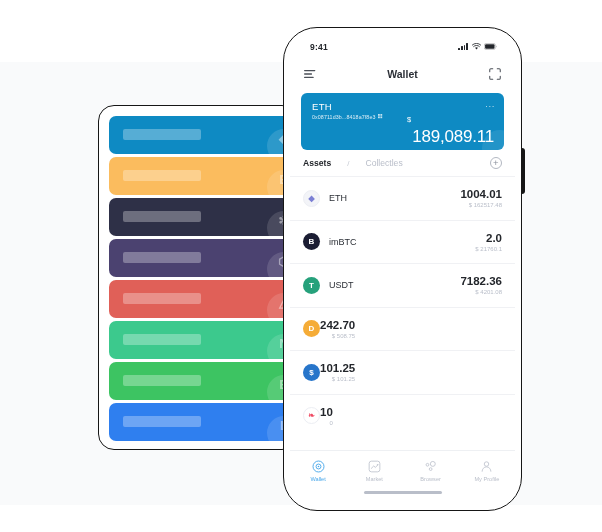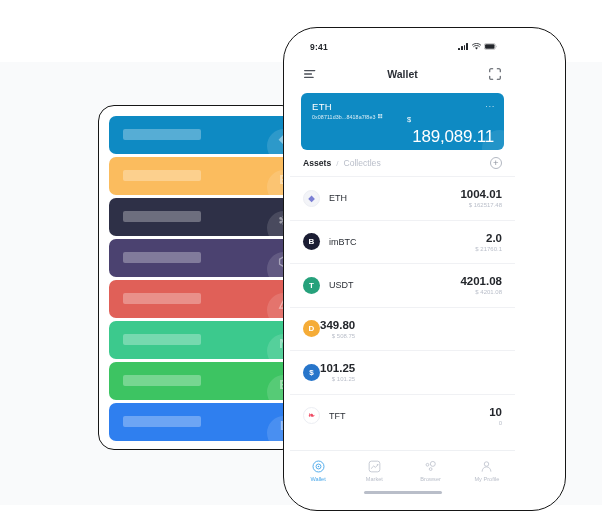--- a/index.html
+++ b/index.html
@@ -40,21 +40,21 @@
     background:rgba(255,255,255,.13);
     color:rgba(255,255,255,.45);
     font-size:13px; font-weight:bold;
     display:flex; align-items:flex-start; justify-content:center;
     padding-top:3px;
     line-height:1;
   }
 
   
   #phone {
-    position:absolute; left:283px; top:27px; width:283px; height:484px;
+    position:absolute; left:283px; top:27px; width:239px; height:484px;
     background:#ffffff;
     border:1.8px solid #161616;
     border-radius:34px;
     overflow:hidden;
   }
   #power-btn {
     position:absolute; left:521px; top:148px; width:4px; height:46px;
     background:#161616; border-radius:0 3px 3px 0;
   }
   #screen {
@@ -107,21 +107,21 @@
     position:absolute; right:-14px; bottom:-16px; width:36px; height:36px;
     border-radius:50%; background:rgba(255,255,255,.09);
   }
 
   
   #tabs-row {
     flex:0 0 26px; height:26px;
     display:flex; align-items:center; justify-content:space-between;
     padding:0 13px;
   }
-  #tabs-left { display:flex; align-items:flex-end; gap:5px; }
+  #tabs-left { display:flex; align-items:flex-end; gap:16px; }
   #tab-assets { font-size:8.6px; font-weight:700; color:#23262b; }
   #tab-sep { font-size:8px; color:#c7cbd4; }
   #tab-collect { font-size:8.6px; color:#b9bec9; }
   #add-btn {
     width:12.5px; height:12.5px; border-radius:50%;
     border:1px solid #b3b8c2; color:#8a909c;
     display:flex; align-items:center; justify-content:center;
     font-size:9.5px; line-height:1; padding-bottom:1px;
   }
 
@@ -289,41 +289,40 @@
           <div class="asset-name">imBTC</div>
           <div class="asset-vals">
             <div class="asset-amt">2.0</div>
             <div class="asset-fiat">$ 21760.1</div>
           </div>
         </div>
         <div class="asset-row">
           <div class="coin-icon" style="background: rgb(38, 161, 123); color: rgb(255, 255, 255);">T</div>
           <div class="asset-name">USDT</div>
           <div class="asset-vals">
-            <div class="asset-amt">4201.08</div>
+            <div class="asset-amt">7182.36</div>
             <div class="asset-fiat">$ 4201.08</div>
           </div>
         </div>
         <div class="asset-row">
           <div class="coin-icon" style="background: rgb(245, 172, 55); color: rgb(255, 255, 255);">D</div>
           <div class="asset-vals">
-            <div class="asset-amt">349.80</div>
+            <div class="asset-amt">242.70</div>
             <div class="asset-fiat">$ 508.75</div>
           </div>
         </div>
         <div class="asset-row">
           <div class="coin-icon" style="background: rgb(39, 117, 202); color: rgb(255, 255, 255);">$</div>
           <div class="asset-vals">
             <div class="asset-amt">101.25</div>
             <div class="asset-fiat">$ 101.25</div>
           </div>
         </div>
         <div class="asset-row">
           <div class="coin-icon" style="background: rgb(255, 255, 255); color: rgb(239, 74, 99); border: 1px solid rgb(236, 238, 243);">❧</div>
-          <div class="asset-name">TFT</div>
           <div class="asset-vals">
             <div class="asset-amt">10</div>
             <div class="asset-fiat">0</div>
           </div>
         </div>
       </div>
 
     <div id="bottom-nav">
         <div class="bnav active">
           <span class="bnav-ic">

